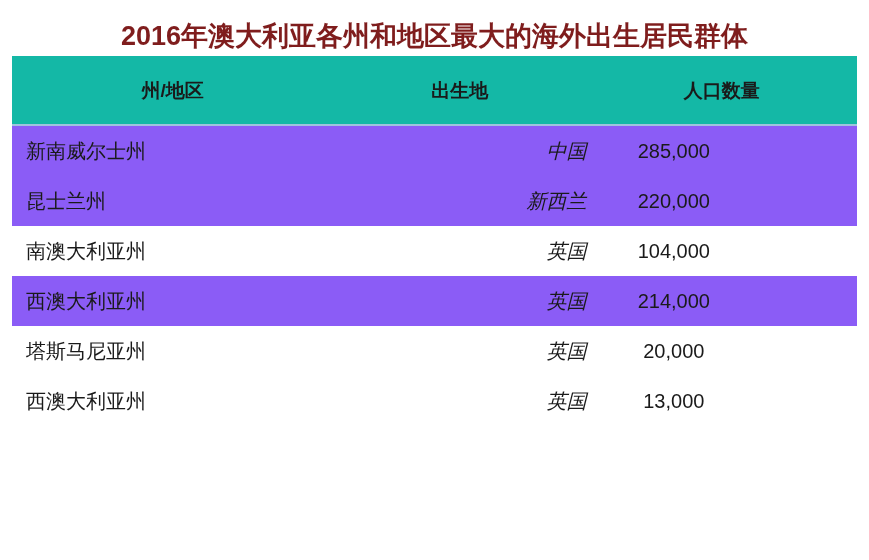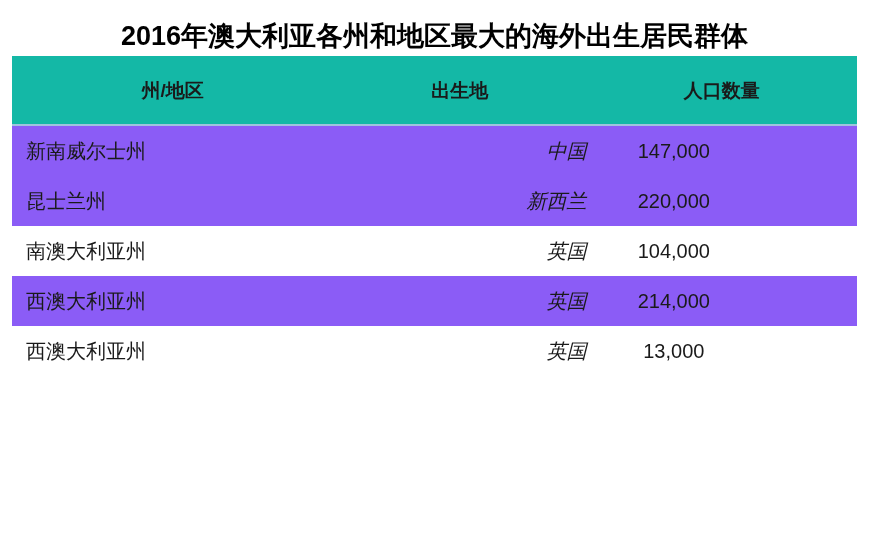--- a/index.html
+++ b/index.html
@@ -16,21 +16,21 @@
   }
   .page {
     position: relative;
     width: 869px;
     height: 560px;
     box-sizing: border-box;
   }
   .title {
     font-size: 27px;
     font-weight: bold;
-    color: #000000;
+    color: #7f1d1d;
     text-align: center;
     letter-spacing: 0px;
     padding-top: 18px;
     padding-bottom: 2px;
   }
   table.data-table {
     width: 845px;
     margin: 0 auto;
     border-collapse: collapse;
     table-layout: fixed;
@@ -91,38 +91,43 @@
       <tr>
         <th>州/地区</th>
         <th>出生地</th>
         <th>人口数量</th>
       </tr>
     </thead>
     <tbody>
       <tr class="shaded">
         <td class="col-region">新南威尔士州</td>
         <td class="col-birth">中国</td>
-        <td class="col-pop">147,000</td>
+        <td class="col-pop">285,000</td>
       </tr>
       <tr class="shaded">
         <td class="col-region">昆士兰州</td>
         <td class="col-birth">新西兰</td>
         <td class="col-pop">220,000</td>
       </tr>
       <tr class="plain">
         <td class="col-region">南澳大利亚州</td>
         <td class="col-birth">英国</td>
         <td class="col-pop">104,000</td>
       </tr>
       <tr class="shaded">
         <td class="col-region">西澳大利亚州</td>
         <td class="col-birth">英国</td>
         <td class="col-pop">214,000</td>
       </tr>
       <tr class="plain">
+        <td class="col-region">塔斯马尼亚州</td>
+        <td class="col-birth">英国</td>
+        <td class="col-pop">20,000</td>
+      </tr>
+      <tr class="plain">
         <td class="col-region">西澳大利亚州</td>
         <td class="col-birth">英国</td>
         <td class="col-pop">13,000</td>
       </tr>
     </tbody>
   </table>
 
 </div>
 
 </body></html>

